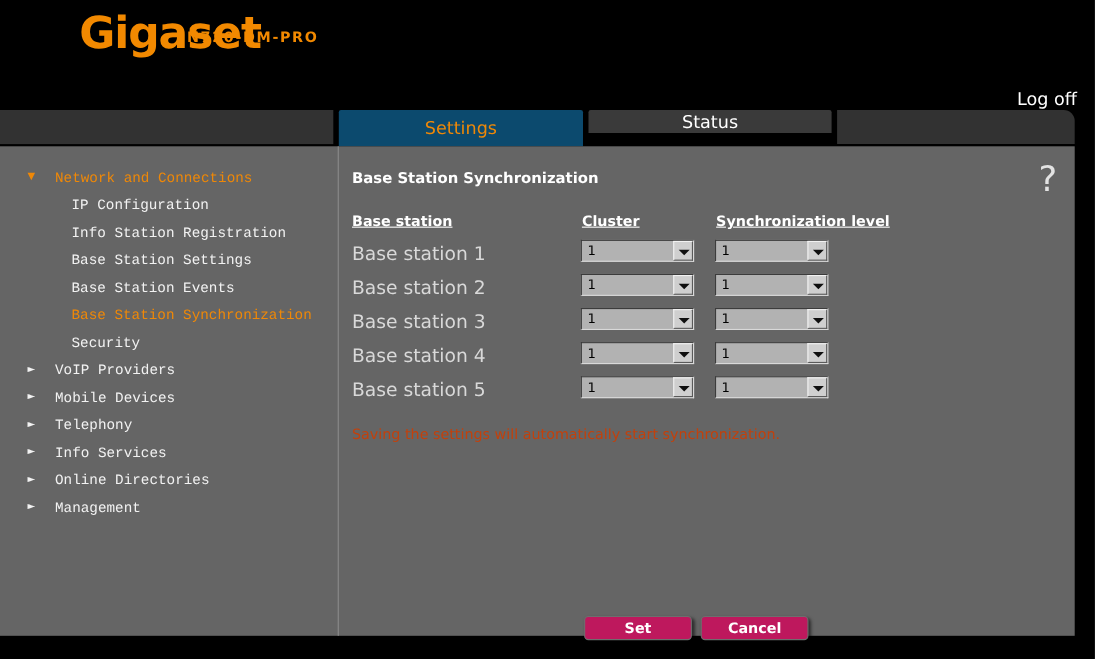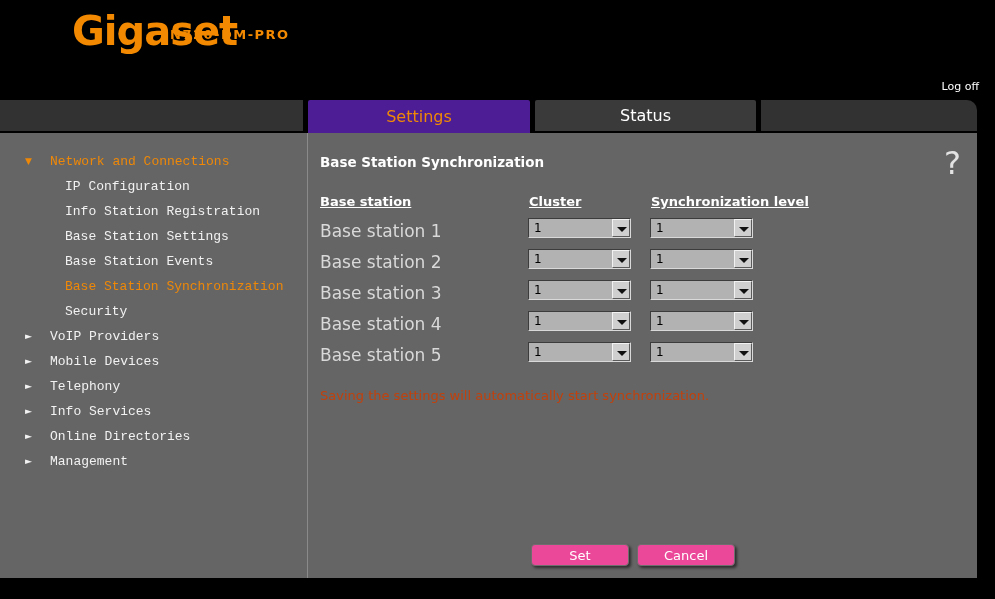--- a/index.html
+++ b/index.html
@@ -16,34 +16,34 @@
     color:#F28900; font-size:40px; font-weight:bold;
     letter-spacing:-1px; cursor:default;margin-left:44px;
   }
   .model {
     position:absolute; left:170px; top:27px;
     color:#F28900; font-size:13px; font-weight:600;
     letter-spacing:1.5px; cursor:default;
   }
   .logoff {
     position:absolute; right:16px; top:80px;
-    color:#fff; font-size:11px; cursor:pointer;
+    color:#fff; font-size:16px; cursor:pointer;
   }
 
   
   .band { position:absolute; top:100px; height:31px; background:#323232; }
   .band-left  { left:0; width:303px; }
   .band-right { left:761px; width:216px; border-top-right-radius:10px; }
   .tab {
-    position:absolute; top:100px; height:31px;
+    position:absolute; top:100px; height:21px;
     display:flex; align-items:center; justify-content:center;
     font-size:16px; cursor:pointer;
   }
   .tab-settings {
-    left:308px; width:222px; height:33px; background:#4c1d95;
+    left:308px; width:222px; height:33px; background:#0c4a6e;
     color:#EF8807; border-top-left-radius:2px; border-top-right-radius:2px;
   }
   .tab-status {
     left:535px; width:221px; background:#3A3A3A; color:#fff;
     border-top-left-radius:2px; border-top-right-radius:2px;
   }
 
   
   .workspace {
     position:absolute; left:0; top:133px; width:977px; height:445px;
@@ -90,22 +90,22 @@
   .combo .btn .arr {
     position:absolute; left:4px; top:7px;
     width:0; height:0;
     border-left:5px solid transparent; border-right:5px solid transparent;
     border-top:5px solid #101010;
   }
 
   .note { position:absolute; left:320px; color:#c2410c; font-size:13px; white-space:nowrap; }
 
   .btn-action {
-    position:absolute; top:544px; width:98px; height:22px;
-    background:#ec4899; color:#fff; font-size:13px; font-weight:normal;
+    position:absolute; top:560px; width:98px; height:22px;
+    background:#be185d; color:#fff; font-size:13px; font-weight:bold;
     border:1px solid #6e6e6e; border-radius:4px;
     display:flex; align-items:center; justify-content:center;
     box-shadow:2px 2px 3px rgba(0,0,0,0.55); cursor:pointer;
     font-family:"DejaVu Sans", "Liberation Sans", sans-serif;
   }
   .btn-set    { left:531px; }
   .btn-cancel { left:637px; }
 </style>
 </head>
 <body>

